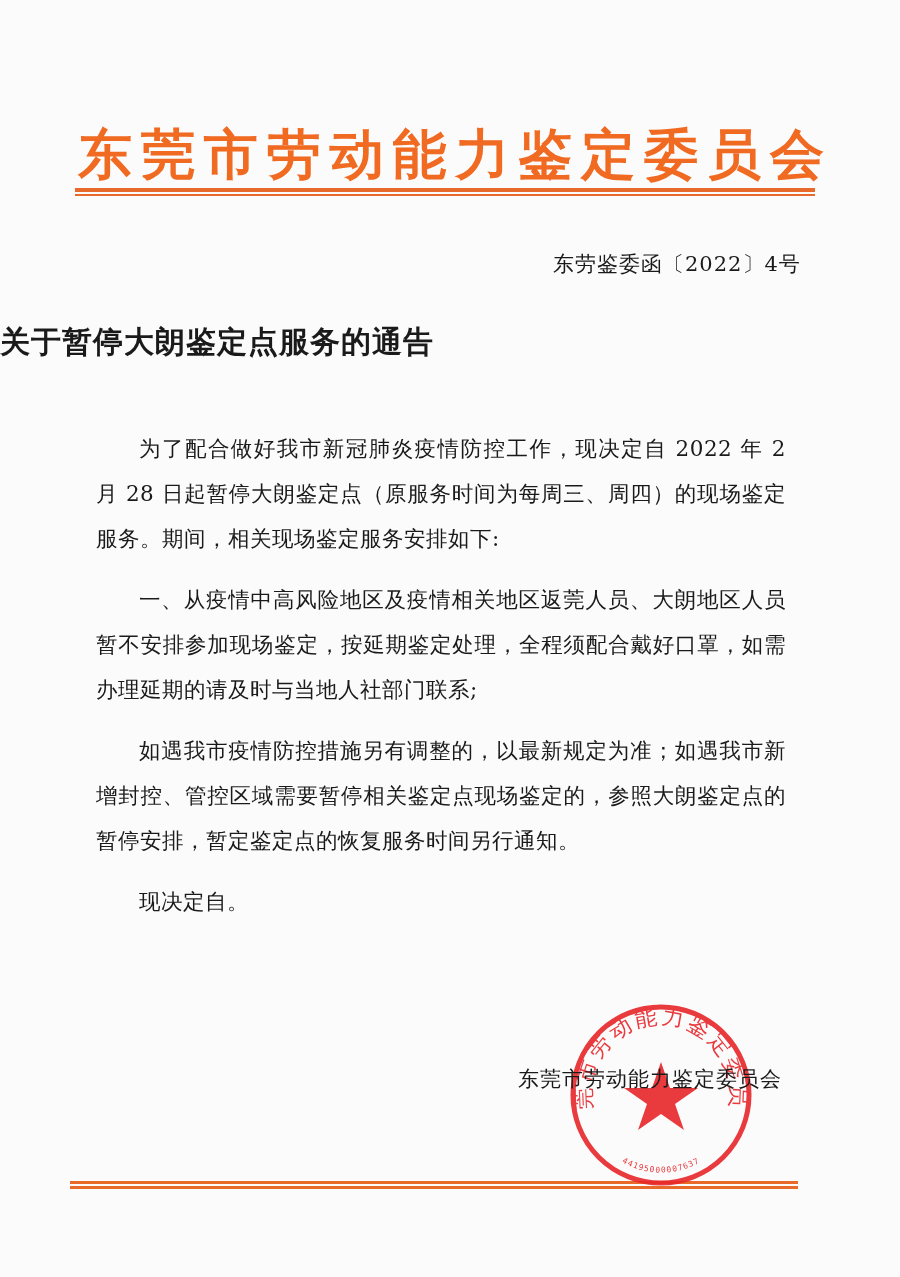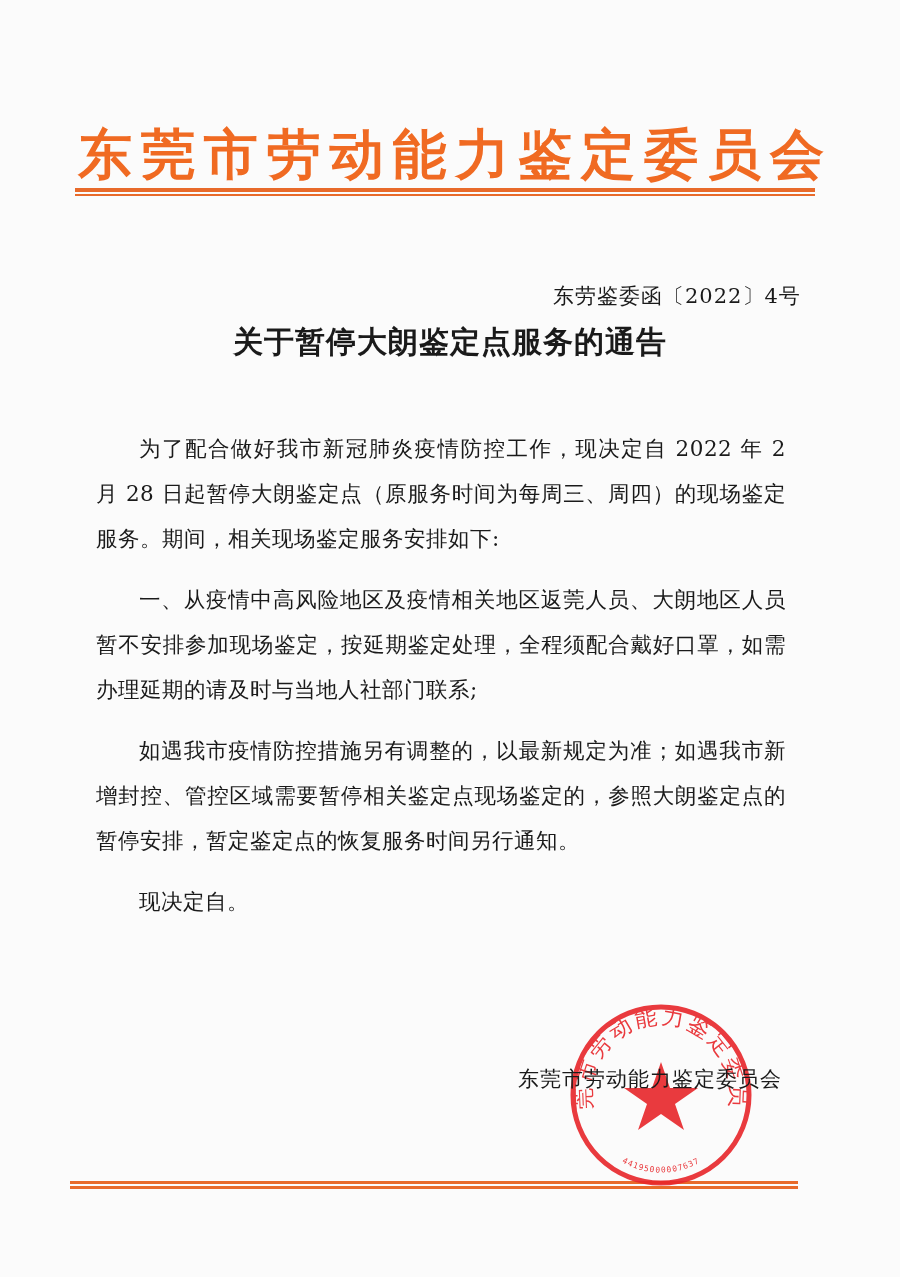--- a/index.html
+++ b/index.html
@@ -16,24 +16,24 @@
     color: #f06a22; font-family: "DejaVu Sans", "Liberation Sans", sans-serif;
     font-weight: bold; font-size: 54px; letter-spacing: 0;
   }
   .header-title span { display: inline-block; width: 58px; text-align: center; }
   .rule { position: absolute; left: 75px; width: 740px; }
   .rule-top-thick { top: 188px; height: 4px; background: #e86a2a; }
   .rule-top-thin { top: 194px; height: 2px; background: #e86a2a; }
   .rule-bot-thick { top: 1181px; left: 70px; width: 728px; height: 3px; background: #e86a2a; }
   .rule-bot-thin { top: 1186px; left: 70px; width: 728px; height: 3px; background: #e86a2a; }
   .doc-number {
-    position: absolute; left: 553px; top: 250px; font-size: 21px; letter-spacing: 1px; margin-top: 32px;
+    position: absolute; left: 553px; top: 250px; font-size: 21px; letter-spacing: 1px;
   }
   .doc-title {
-    position: absolute; left: 0; width: 900px; top: 322px; text-align: center;
+    position: absolute; left: 0; width: 900px; top: 322px; 
     font-size: 30px; font-weight: bold; letter-spacing: 1px;
   }
   .body-text {
     position: absolute; left: 80px; top: 410px; width: 722px;
     font-size: 21.5px; line-height: 45px; letter-spacing: 0.5px;
   }
   .body-text p { margin: 16px; text-indent: 2em; text-align: justify; }
   .signature {
     position: absolute; left: 518px; top: 1065px; font-size: 21px; letter-spacing: 1px; z-index: 2;
   }

